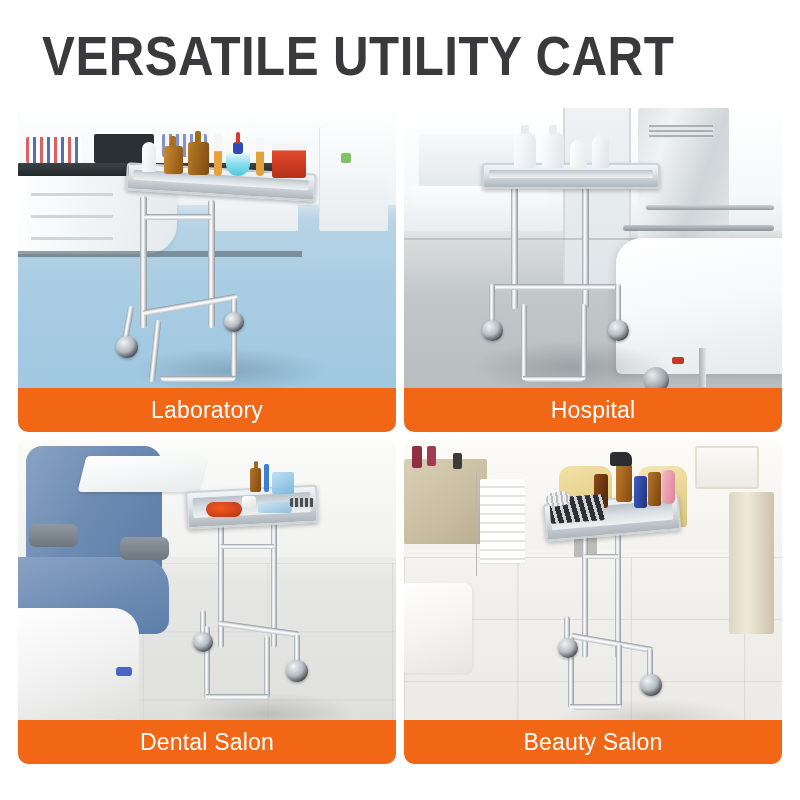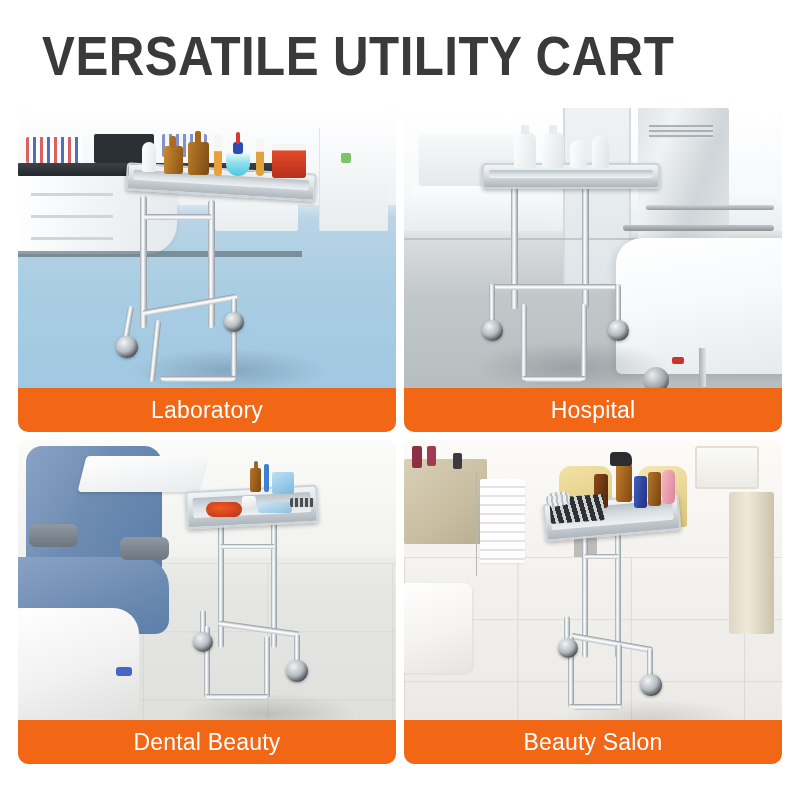--- a/index.html
+++ b/index.html
@@ -336,21 +336,21 @@
         <div class="steel-h" style="left:200px; top:186px; width:82px; height:6px; transform:rotate(8deg);"></div>
         <div class="steel" style="left:182px; top:170px; width:6px; height:30px;"></div>
         <div class="steel" style="left:276px; top:194px; width:6px; height:32px;"></div>
         <div class="caster" style="left:175px; top:192px; width:20px; height:20px;"></div>
         <div class="caster" style="left:268px; top:220px; width:22px; height:22px;"></div>
         <div class="steel" style="left:186px; top:186px; width:6px; height:72px;"></div>
         <div class="steel" style="left:246px; top:196px; width:6px; height:62px;"></div>
         <div class="steel-h" style="left:188px; top:254px; width:62px; height:6px; border-radius:0 0 14px 14px;"></div>
       </div>
       <div class="caption">
-        <span class="caption-text">Dental Beauty</span>
+        <span class="caption-text">Dental Salon</span>
       </div>
     </div>
 
     <div class="panel p4">
       <div class="scene">
         <div class="swall"></div>
         <div class="tiles"></div>
         <div class="counter"></div>
         <div class="prod1"></div>
         <div class="prod2"></div>

